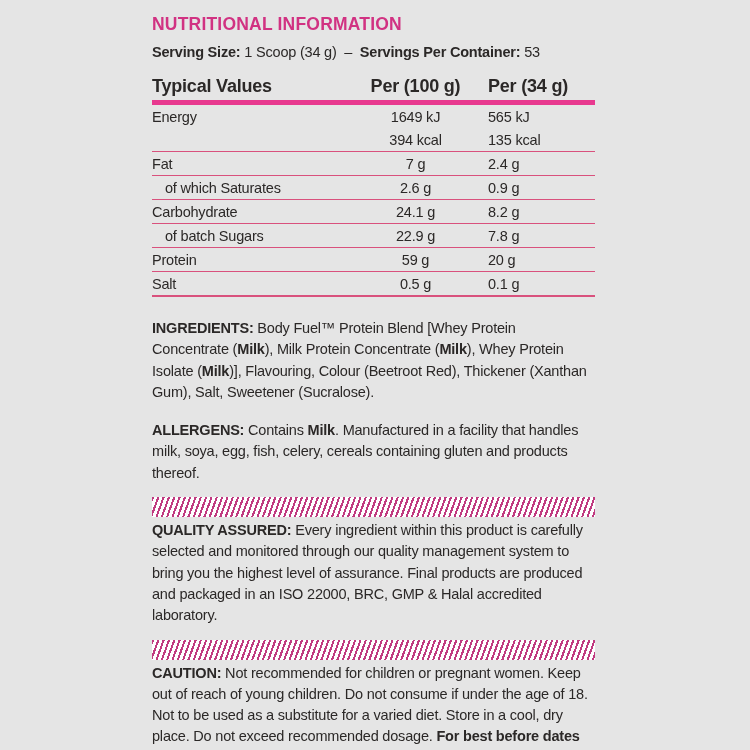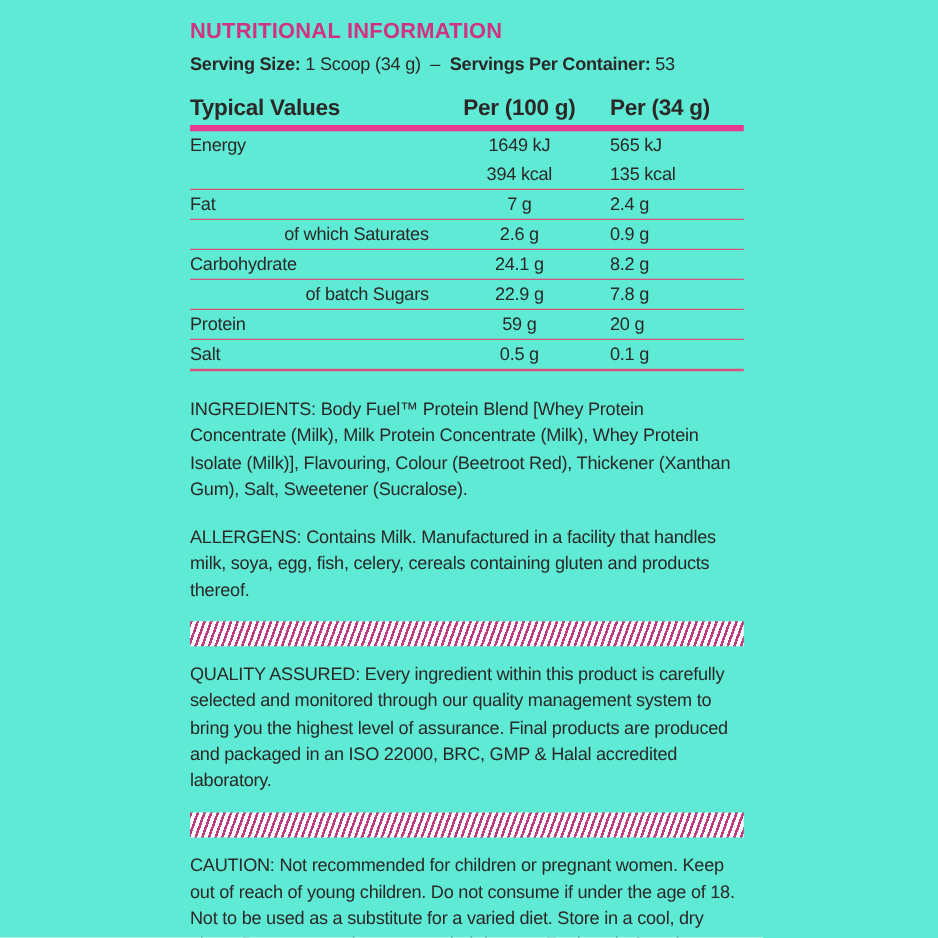--- a/index.html
+++ b/index.html
@@ -9,21 +9,21 @@
     width: 750px;
     height: 750px;
     font-family: "Liberation Sans", sans-serif;
     color: #2b2827;
     -webkit-font-smoothing: antialiased;
   }
   .page {
     position: relative;
     width: 750px;
     height: 750px;
-    background: #5eead4;
+    background: #e5e5e5;
     overflow: hidden;
   }
   .label {
     position: absolute;
     left: 152px;
     top: 14px;
     width: 443px;
     letter-spacing: -0.2px;
   }
   .title {
@@ -41,54 +41,54 @@
   }
   .serving b { font-weight: bold; }
   .ntable { width: 100%; }
   .trow {
     display: flex;
     align-items: center;
     height: 23px;
     font-size: 14.5px;
   }
   .trow .c-name { flex: 1; text-align: left; }
-  .trow .c-name.indent { padding-left: 13px; text-align: right; }
+  .trow .c-name.indent { padding-left: 13px; }
   .trow .c-100 { width: 145px; text-align: center; }
   .trow .c-34  { width: 107px; text-align: left; }
   .thead {
     height: 26px;
     font-weight: bold;
     font-size: 18px;
   }
   .thickbar {
     height: 5px;
     background: #e8398f;
     margin: 1px 0 0 0;
   }
   .sep    { border-bottom: 1.5px solid #d9517d; }
   .sepend { border-bottom: 2.5px solid #d9517d; }
   .para {
     margin: 0;
     font-size: 14.5px;
     line-height: 21.3px;
     white-space: pre-wrap;
   }
-  .para b { font-weight: normal; }
+  .para b { font-weight: bold; }
   .mt-table { margin-top: 21px; }
   .mt-para  { margin-top: 17px; }
   .stripe-band {
     height: 20px;
     margin-top: 13px;
     background: repeating-linear-gradient(
       110deg,
       #c03a80 0px, #c03a80 2px,
       #ffffff 2px, #ffffff 5px
     );
   }
-  .after-band { margin-top: 13px; }
+  .after-band { margin-top: 3px; }
 </style>
 </head>
 <body>
 
 <div class="page">
   <div class="label">
 
     <h1 class="title">NUTRITIONAL INFORMATION</h1>
 
     <p class="serving"><b>Serving Size:</b><span> 1 Scoop (34 g)</span><span>  –  </span><b>Servings Per Container:</b><span> 53</span></p>

